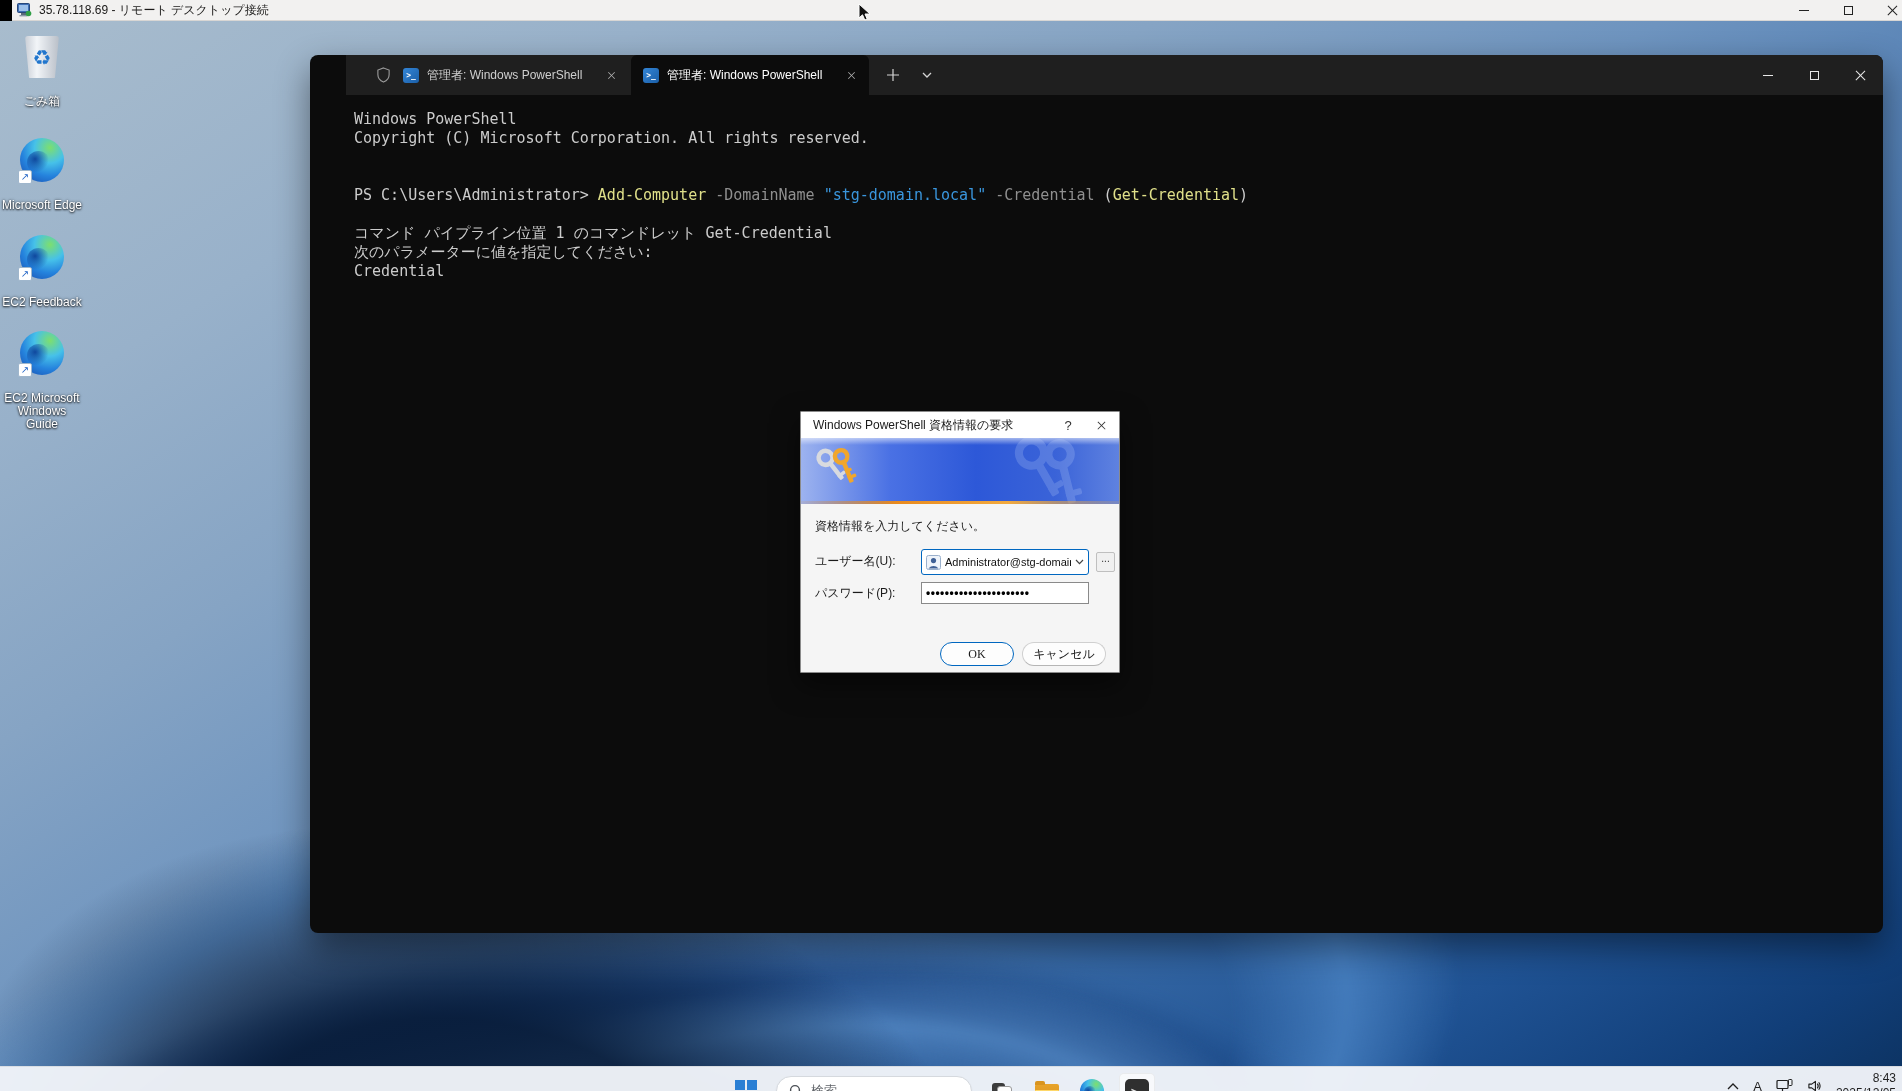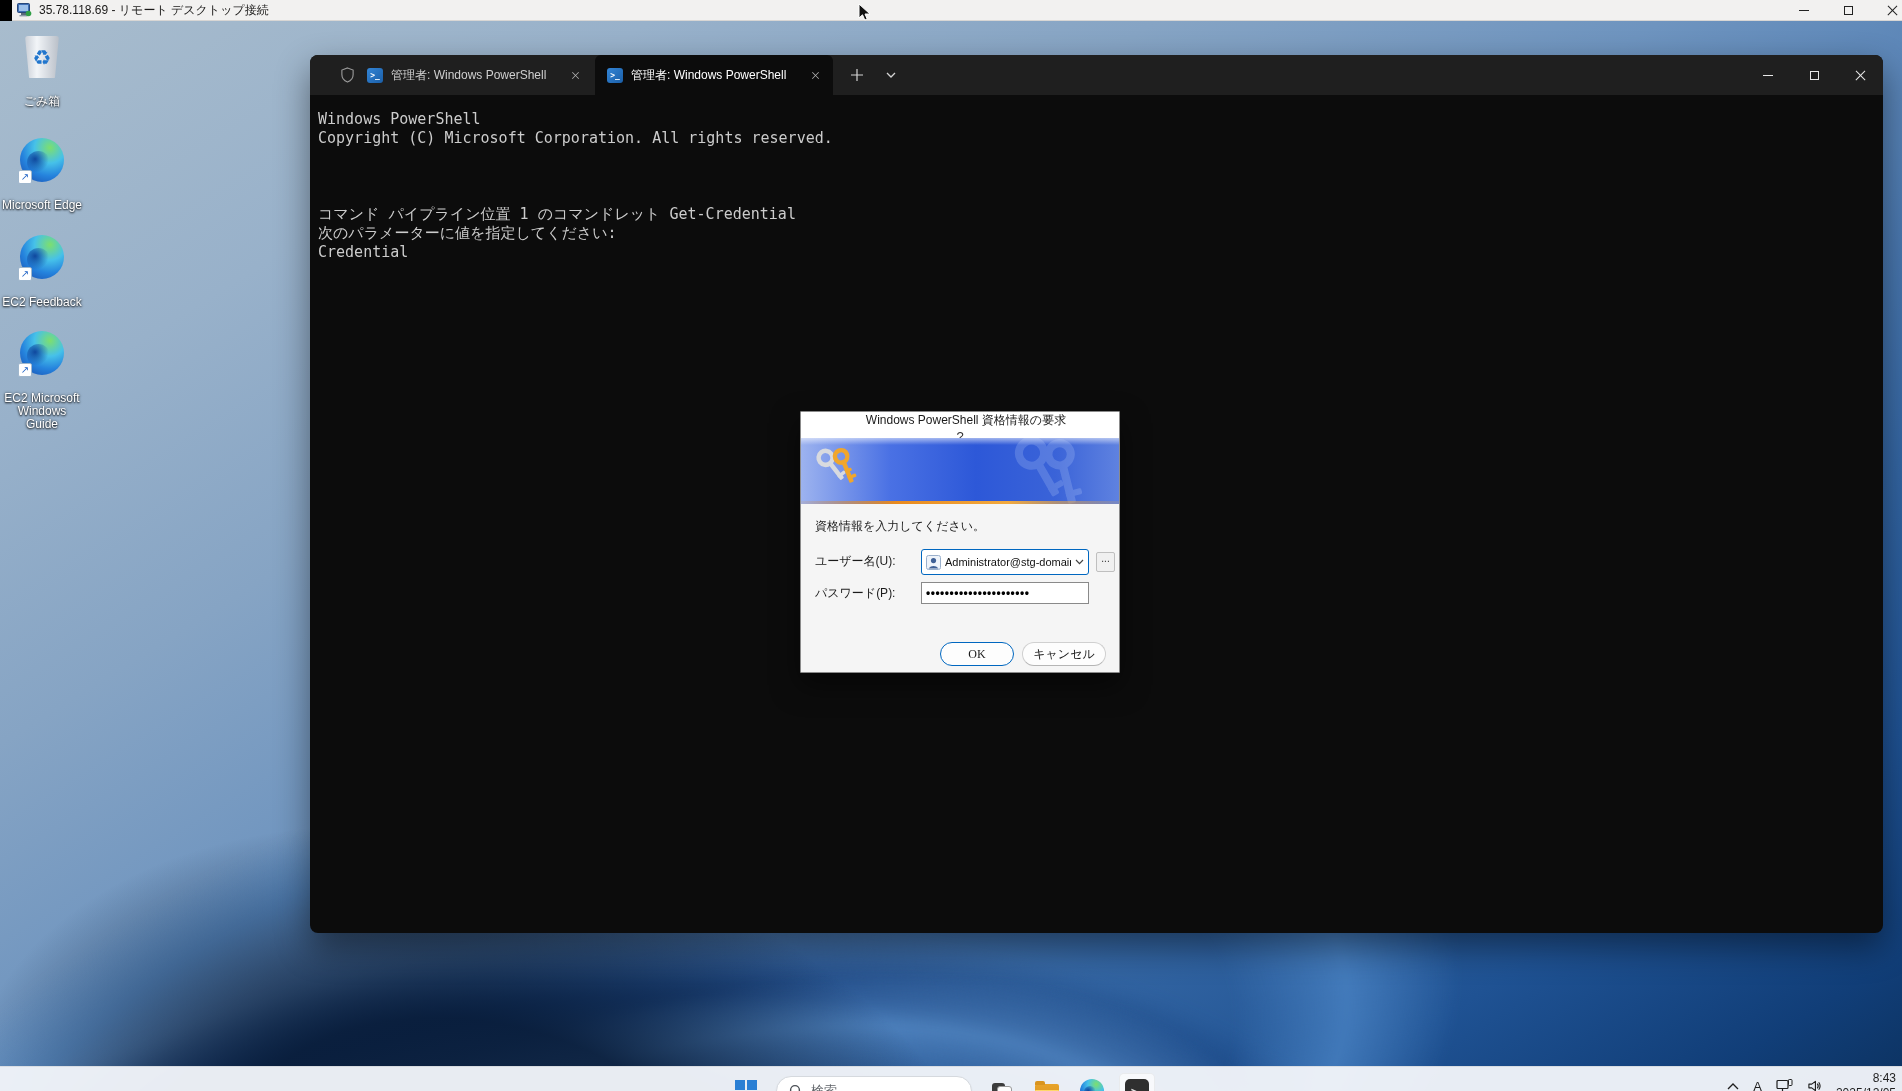--- a/index.html
+++ b/index.html
@@ -46,42 +46,42 @@
   .edge-logo::after { content:""; position:absolute; left:16%; top:30%; width:52%; height:52%; border-radius:50%;
     background:radial-gradient(circle at 35% 35%, rgba(10,60,150,.9), rgba(10,60,150,0) 65%); }
   .edge-logo.small { width:24px; height:24px; }
   .badge-arrow { position:absolute; left:-2px; bottom:-2px; width:14px; height:14px; background:#fff; border:1px solid #9fb6cc;
                  border-radius:2px; display:flex; align-items:center; justify-content:center; }
   .badge-arrow::before { content:"↗"; font-size:10px; color:#1f62c5; line-height:1; }
 
   
   .term { position:absolute; left:310px; top:34px; width:1573px; height:878px; background:#0c0c0c;
           border-radius:8px; box-shadow:0 14px 34px rgba(0,0,0,.45); overflow:hidden; }
-  .term-tabbar { position:relative; height:40px; background:#1f1f1f; display:flex; align-items:center; }
+  .term-tabbar { position:relative; height:40px; background:#1f1f1f; display:flex; align-items:center;margin-left:36px; }
   .shield { margin-left:30px; display:flex; }
   .tab { display:flex; align-items:center; gap:8px; height:40px; padding:0 10px 0 12px; width:238px; }
   .tab.inactive { color:#cfcfcf; }
   .tab.active { background:#0c0c0c; border-radius:6px 6px 0 0; color:#fff; margin-left:2px; }
   .ps-ico { width:16px; height:15px; border-radius:3px; background:linear-gradient(135deg,#3385d6,#1b5fa8);
             display:flex; align-items:center; justify-content:center; flex:none; }
   .ps-ico::before { content:">_"; color:#fff; font-size:8px; font-weight:bold; font-family:"DejaVu Sans Mono",monospace; }
   .tab-title { font-size:12px; white-space:nowrap; overflow:hidden; flex:1; }
   .tab-x { width:16px; height:16px; display:flex; align-items:center; justify-content:center; color:#bdbdbd; flex:none; }
   .tab-x .g-x { transform:scale(.7); }
   .newtab, .tabchev { margin-left:14px; color:#d4d4d4; display:flex; align-items:center; justify-content:center; width:20px; height:20px; }
   .term-controls { position:absolute; right:0; top:0; height:40px; display:flex; }
   .term-controls .cbtn { width:46px; height:100%; display:flex; align-items:center; justify-content:center; color:#e8e8e8; }
-  .term-body { padding:15px 0 0 8px; font-family:"DejaVu Sans Mono",monospace; font-size:15px; line-height:19px; color:#cccccc; }
+  .term-body { padding:15px 0 0 8px; font-family:"DejaVu Sans Mono",monospace; font-size:15px; line-height:19px; color:#cccccc;margin-left:36px; }
   .tline { white-space:pre; height:19px; }
   .c-y { color:#e0e08a; } .c-p { color:#8f8f8f; } .c-s { color:#3a96dd; } .c-w { color:#cccccc; }
 
   
   .cred { position:absolute; left:800px; top:390px; width:320px; height:262px; background:#f5f5f5;
           border:1px solid #8b8b8b; border-radius:1px; box-shadow:0 12px 28px rgba(0,0,0,.5); z-index:20; }
-  .cred-titlebar { height:26px; background:#ffffff; display:flex; align-items:center;flex-direction:column; }
+  .cred-titlebar { height:26px; background:#ffffff; display:flex; align-items:center; }
   .cred-title { font-size:12px; color:#1a1a1a; margin-left:12px; flex:1; }
   .cred-help { width:30px; height:26px; display:flex; align-items:center; justify-content:center; font-size:13px; color:#333; }
   .cred-x { width:36px; height:26px; display:flex; align-items:center; justify-content:center; color:#333; }
   .cred-x .g-x { transform:scale(.8); }
   .cred-banner { position:relative; height:66px; overflow:hidden;
     background:linear-gradient(90deg,#9db3ef 0%,#4a71e4 28%,#2d58d8 55%,#3a63d8 80%,#5f82e0 100%); }
   .cred-banner::before { content:""; position:absolute; left:0; top:0; right:0; height:7px;
     background:linear-gradient(rgba(255,255,255,.55),rgba(255,255,255,0)); }
   .cred-banner::after { content:""; position:absolute; left:0; bottom:0; right:0; height:3px;
     background:linear-gradient(90deg, rgba(233,138,30,.1), #e98a1e 30%, #f2a93e 65%, rgba(242,169,62,.15)); }
@@ -241,20 +241,21 @@
           <span class="cbtn">
               <i class="g-x"></i>
             </span>
         </div>
       </div>
       <div class="term-body">
         <div class="tline">Windows PowerShell</div>
         <div class="tline">Copyright (C) Microsoft Corporation. All rights reserved.</div>
         <div class="tline"></div>
         <div class="tline"></div>
+        <div class="tline"><span class="c-w">PS C:\Users\Administrator&gt; </span><span class="c-y">Add-Computer</span><span class="c-p"> -DomainName </span><span class="c-s">"stg-domain.local"</span><span class="c-p"> -Credential </span><span class="c-w">(</span><span class="c-y">Get-Credential</span><span class="c-w">)</span></div>
         <div class="tline"></div>
         <div class="tline">コマンド パイプライン位置 1 のコマンドレット Get-Credential</div>
         <div class="tline">次のパラメーターに値を指定してください:</div>
         <div class="tline">Credential</div>
       </div>
     </div>
 
     <div class="cred">
       <div class="cred-titlebar">
         <span class="cred-title">Windows PowerShell 資格情報の要求</span>

